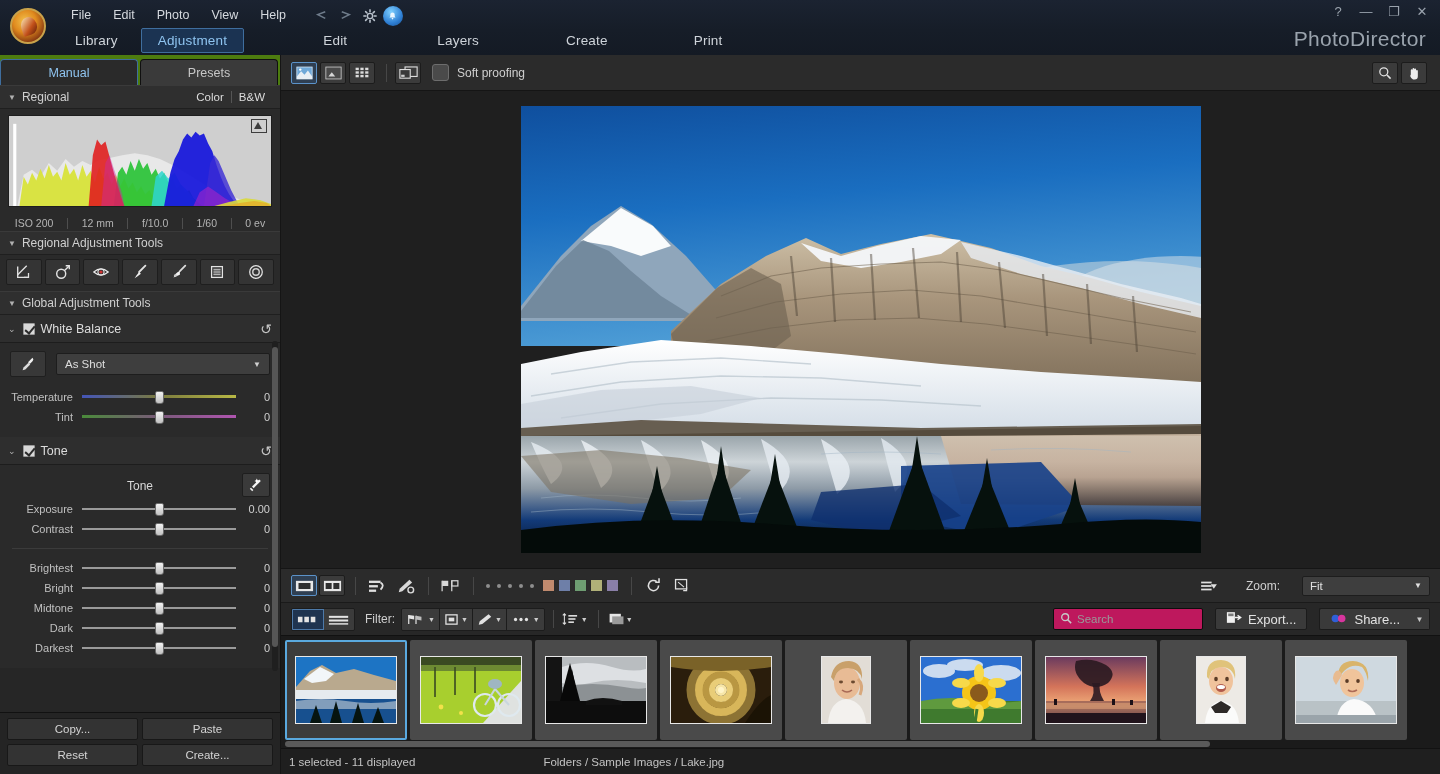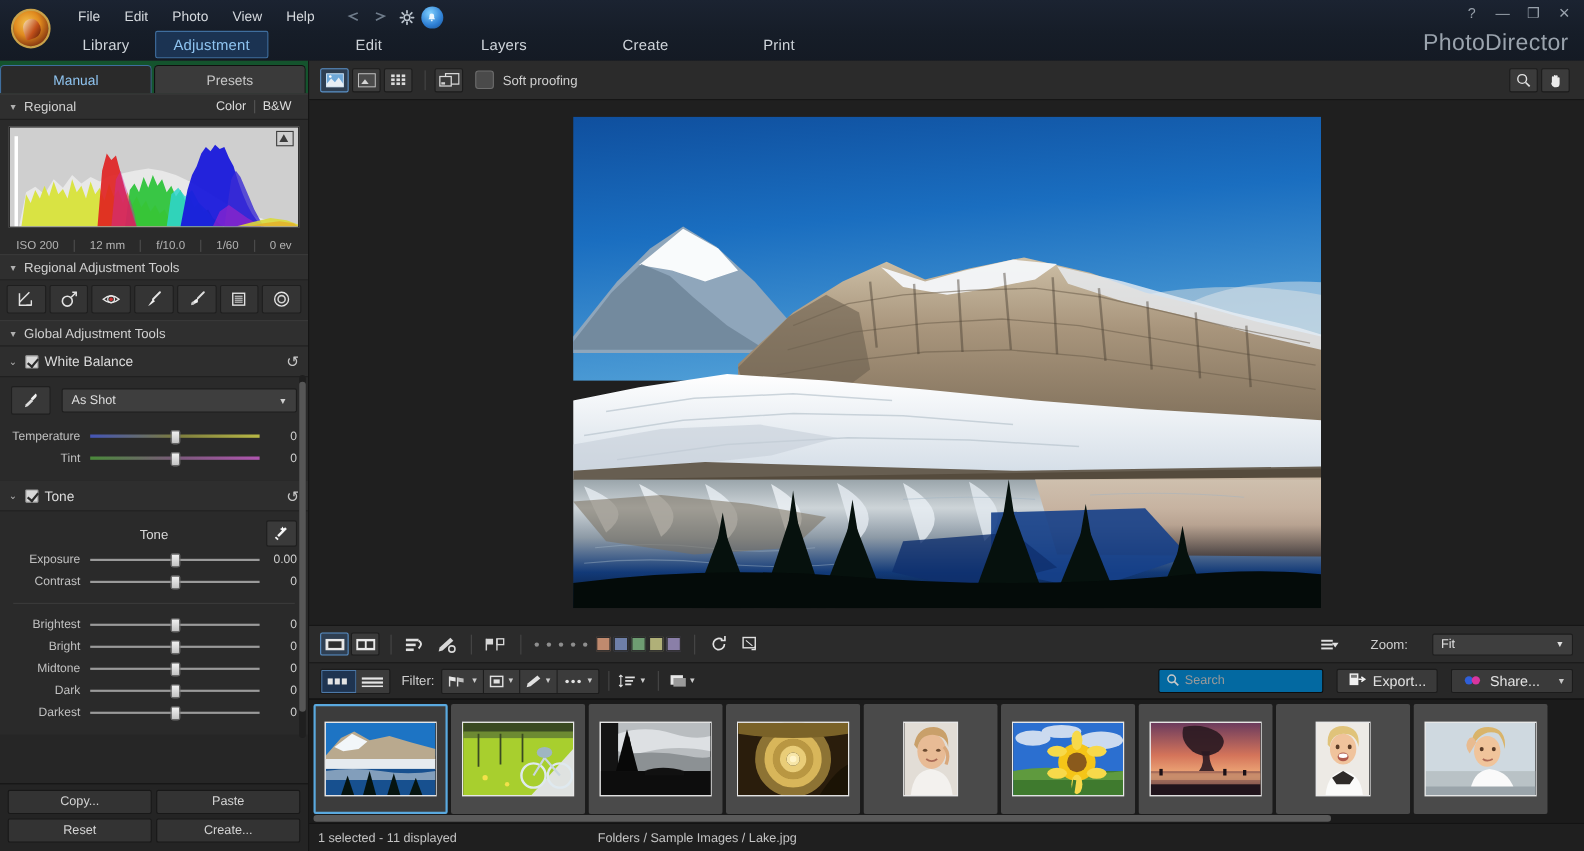--- a/index.html
+++ b/index.html
@@ -66,21 +66,21 @@
   }
   .winctl { position:absolute; right:10px; top:4px; display:flex; gap:12px; align-items:center; color:#9aa3ad; }
   .winctl span { font-size:13px; width:16px; text-align:center; cursor:default; }
 
   
   .body { flex:1; display:flex; min-height:0; }
 
   
   .leftpanel { width:281px; flex:0 0 281px; background:#2a2a2a; display:flex; flex-direction:column;
                border-right:1px solid #151515; }
-  .tabrow { height:30px; display:flex; background:#14532d; padding-left:0; padding-top:4px; }
+  .tabrow { height:30px; display:flex; background:#4d7c0f; padding-left:0; padding-top:4px; }
   .ptab {
     flex:1; display:flex; align-items:center; justify-content:center;
     font-size:12.5px; border-radius:4px 4px 0 0; cursor:default;
     border:1px solid #101010; border-bottom:none; color:#b9bdc2; margin-right:2px;
   }
   .ptab.sel { background:#2a2a2a; color:#8fc4f0; border-color:#3f6e9e; }
   .ptab.unsel { background:#3a3a3a; color:#c7c7c7; }
 
   .sechdr {
     height:24px; display:flex; align-items:center; padding:0 8px;
@@ -206,21 +206,21 @@
   
   .tbrow2 { height:33px; flex:0 0 33px; background:#272727; display:flex; align-items:center;
             padding:0 10px; border-top:1px solid #1a1a1a; }
   .filtlabel { font-size:12px; color:#cfcfcf; margin:0 6px 0 10px; }
   .fgroup { display:flex; border:1px solid #1c1c1c; border-radius:2px; overflow:hidden; }
   .fbtn { height:21px; padding:0 4px; background:#3b3b3b; display:flex; align-items:center; gap:2px;
           border-right:1px solid #1c1c1c; }
   .fbtn:last-child { border-right:none; }
   .tiny-arw { font-size:7px; color:#ccc; }
   .searchbox {
-    margin-left:auto; width:150px; height:22px; background:#0369a1; border:1px solid #0d0d0d;
+    margin-left:auto; width:150px; height:22px; background:#be185d; border:1px solid #0d0d0d;
     border-radius:2px; display:flex; align-items:center; padding:0 6px; gap:5px;
   }
   .searchbox input {
     flex:1; background:transparent; border:none; outline:none; color:#cfcfcf;
     font-size:11.5px; font-family:inherit;
   }
   .searchbox input::placeholder { color:#9a9a9a; }
   .xbtn { color:#bbb; font-size:13px; }
   .actbtn {
     height:22px; background:#3a3a3a; border:1px solid #1b1b1b; border-radius:2px;

